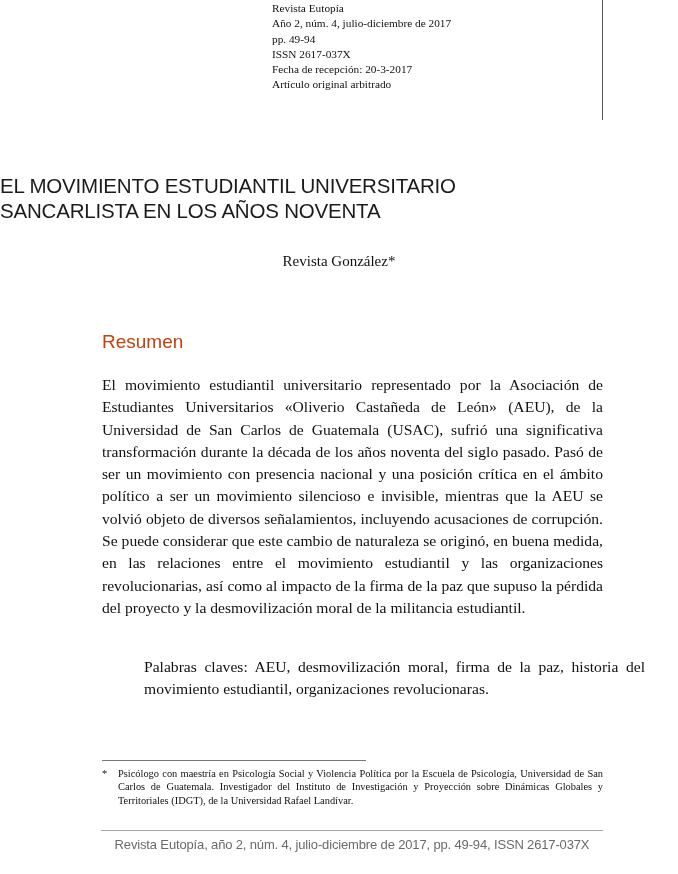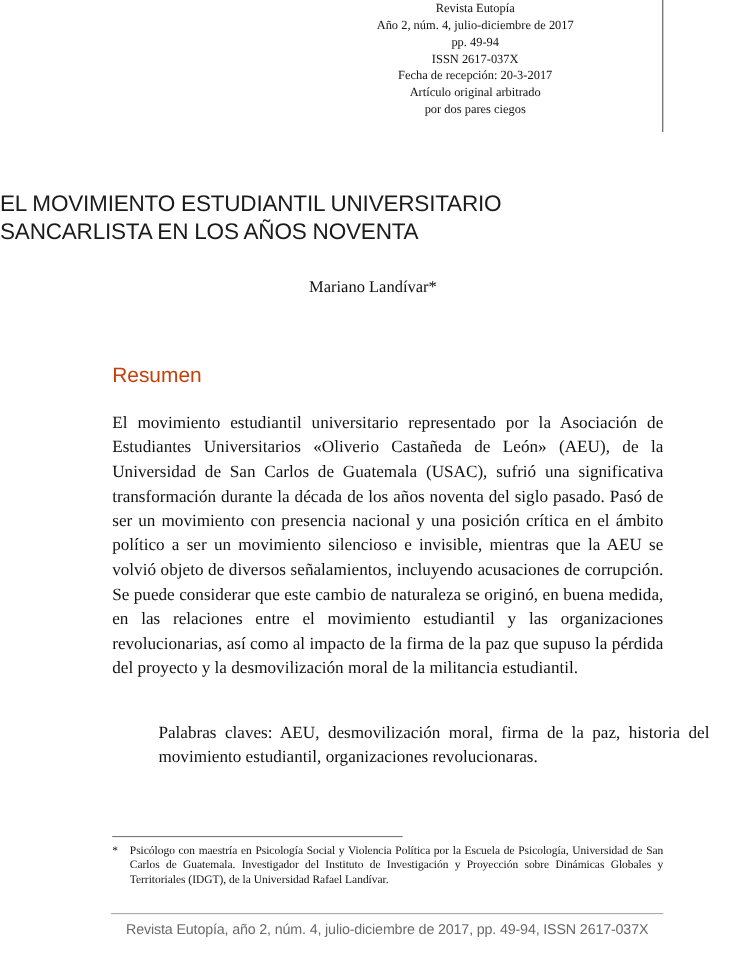--- a/index.html
+++ b/index.html
@@ -2,21 +2,21 @@
 <html><head>
 <meta charset="utf-8">
 <style>
   html, body { margin: 0; padding: 0; background: #ffffff; }
   body { width: 678px; height: 874px; position: relative; overflow: hidden; color: #1a1a1a; }
   .serif { font-family: "Liberation Serif", "DejaVu Serif", serif; }
   .sans { font-family: "Liberation Sans", "DejaVu Sans", sans-serif; }
 
   #header-meta {
     position: absolute; right: 86px; top: 1px; width: 320px;
-    text-align: center; font-size: 11.3px; line-height: 15.3px; color: #111;
+    text-align: left; font-size: 11.3px; line-height: 15.3px; color: #111;
   }
   #header-meta div { white-space: nowrap; }
   #header-rule {
     position: absolute; left: 602px; top: 0; width: 1px; height: 120px; background: #555;
   }
 
   #title {
     position: absolute; left: 0; top: 173px; width: 570px; text-align: left;
     font-size: 20.5px; line-height: 25px; color: #1b1b1b; letter-spacing: -0.2px;
   }
@@ -56,30 +56,29 @@
 </head>
 <body>
 
 <div id="header-meta" class="serif">
   <div>Revista Eutopía</div>
   <div>Año 2, núm. 4, julio-diciembre de 2017</div>
   <div>pp. 49-94</div>
   <div>ISSN 2617-037X</div>
   <div>Fecha de recepción: 20-3-2017</div>
   <div>Artículo original arbitrado</div>
-  <div>por dos pares ciegos</div>
 </div>
 <div id="header-rule"></div>
 
 <div id="title" class="sans">
   <div>EL MOVIMIENTO ESTUDIANTIL UNIVERSITARIO</div>
   <div>SANCARLISTA EN LOS AÑOS NOVENTA</div>
 </div>
 
-<div id="author" class="serif">Mariano Landívar*</div>
+<div id="author" class="serif">Revista González*</div>
 
 <div id="abstract-heading" class="sans">Resumen</div>
 
 <div id="abstract-body" class="serif">El movimiento estudiantil universitario representado por la Asociación de Estudiantes Universitarios «Oliverio Castañeda de León» (AEU), de la Universidad de San Carlos de Guatemala (USAC), sufrió una significativa transformación durante la década de los años noventa del siglo pasado. Pasó de ser un movimiento con presencia nacional y una posición crítica en el ámbito político a ser un movimiento silencioso e invisible, mientras que la AEU se volvió objeto de diversos señalamientos, incluyendo acusaciones de corrupción. Se puede considerar que este cambio de naturaleza se originó, en buena medida, en las relaciones entre el movimiento estudiantil y las organizaciones revolucionarias, así como al impacto de la firma de la paz que supuso la pérdida del proyecto y la desmovilización moral de la militancia estudiantil.</div>
 
 <div id="keywords" class="serif">Palabras claves: AEU, desmovilización moral, firma de la paz, historia del movimiento estudiantil, organizaciones revolucionaras.</div>
 
 <div id="footnote-rule"></div>
 <div id="footnote" class="serif">
   <span class="mark">*</span>

